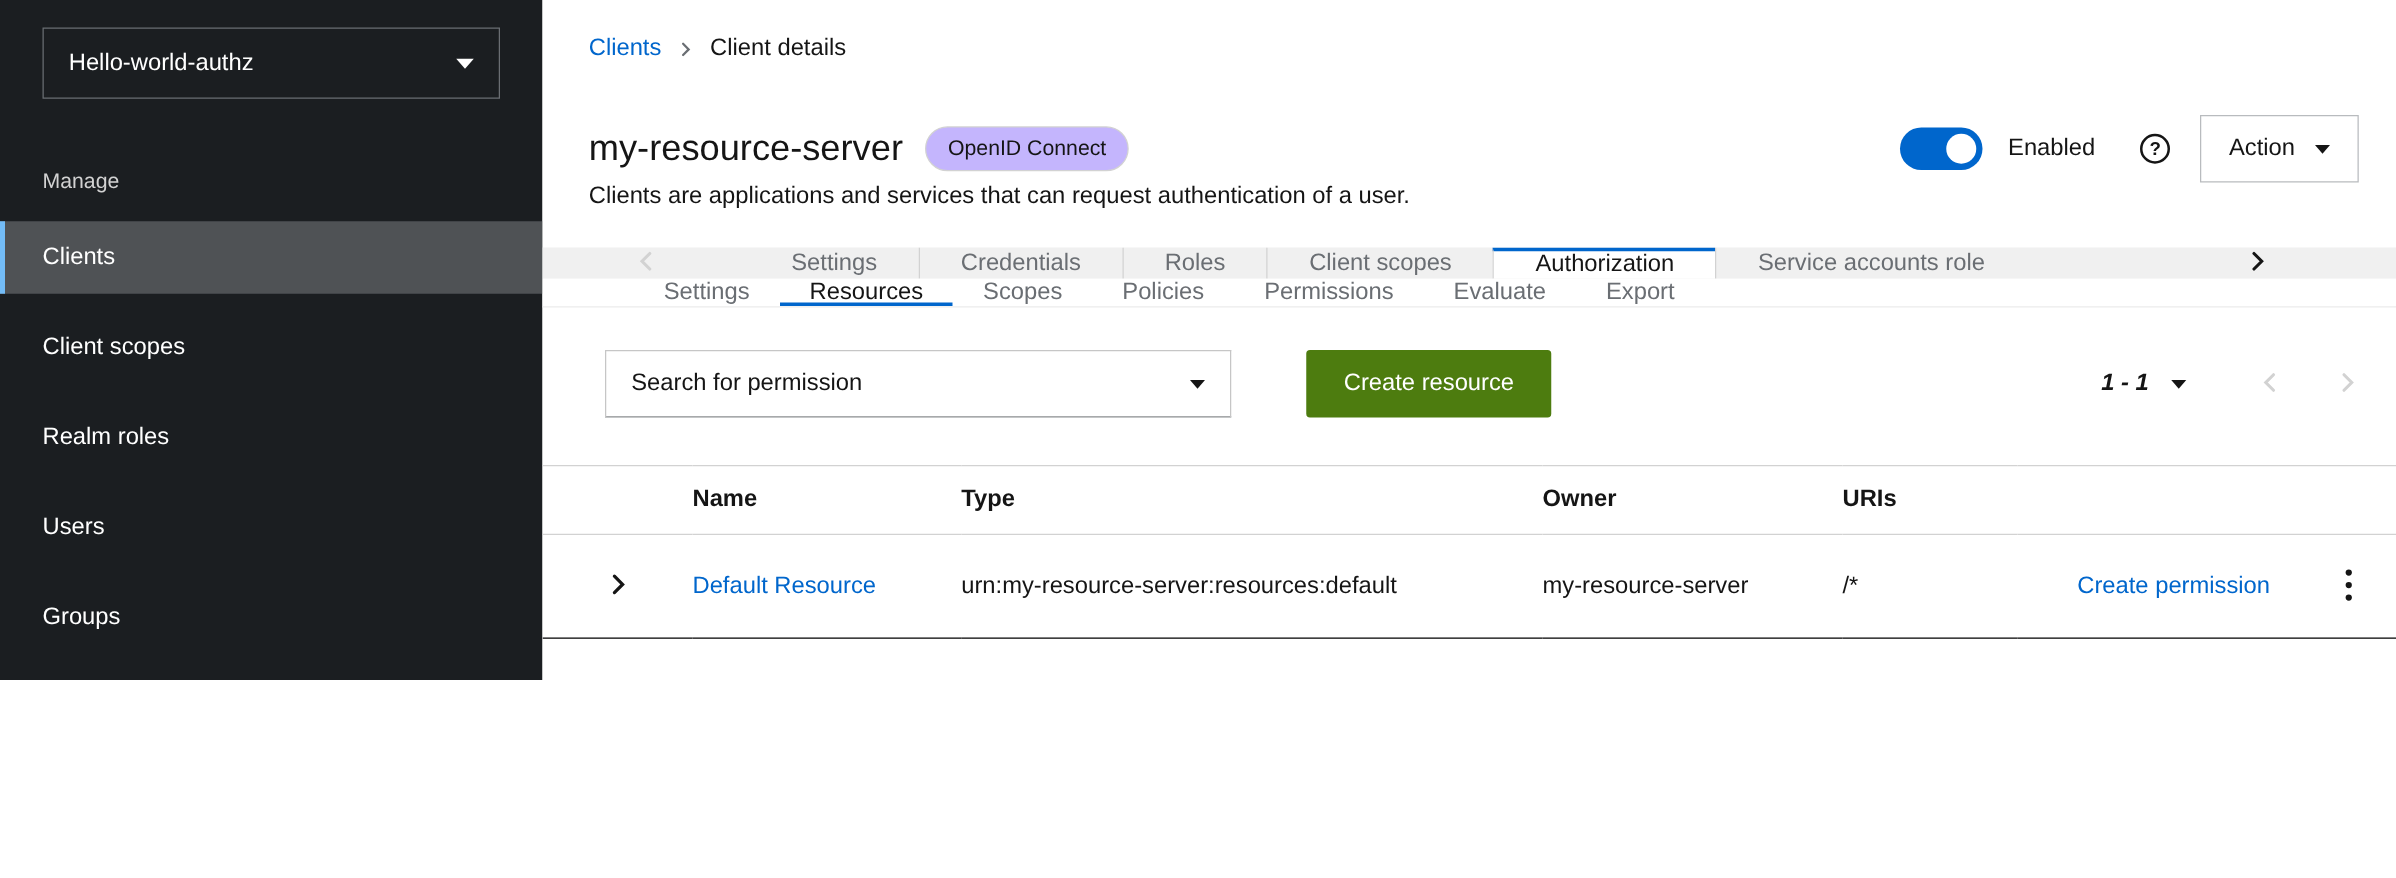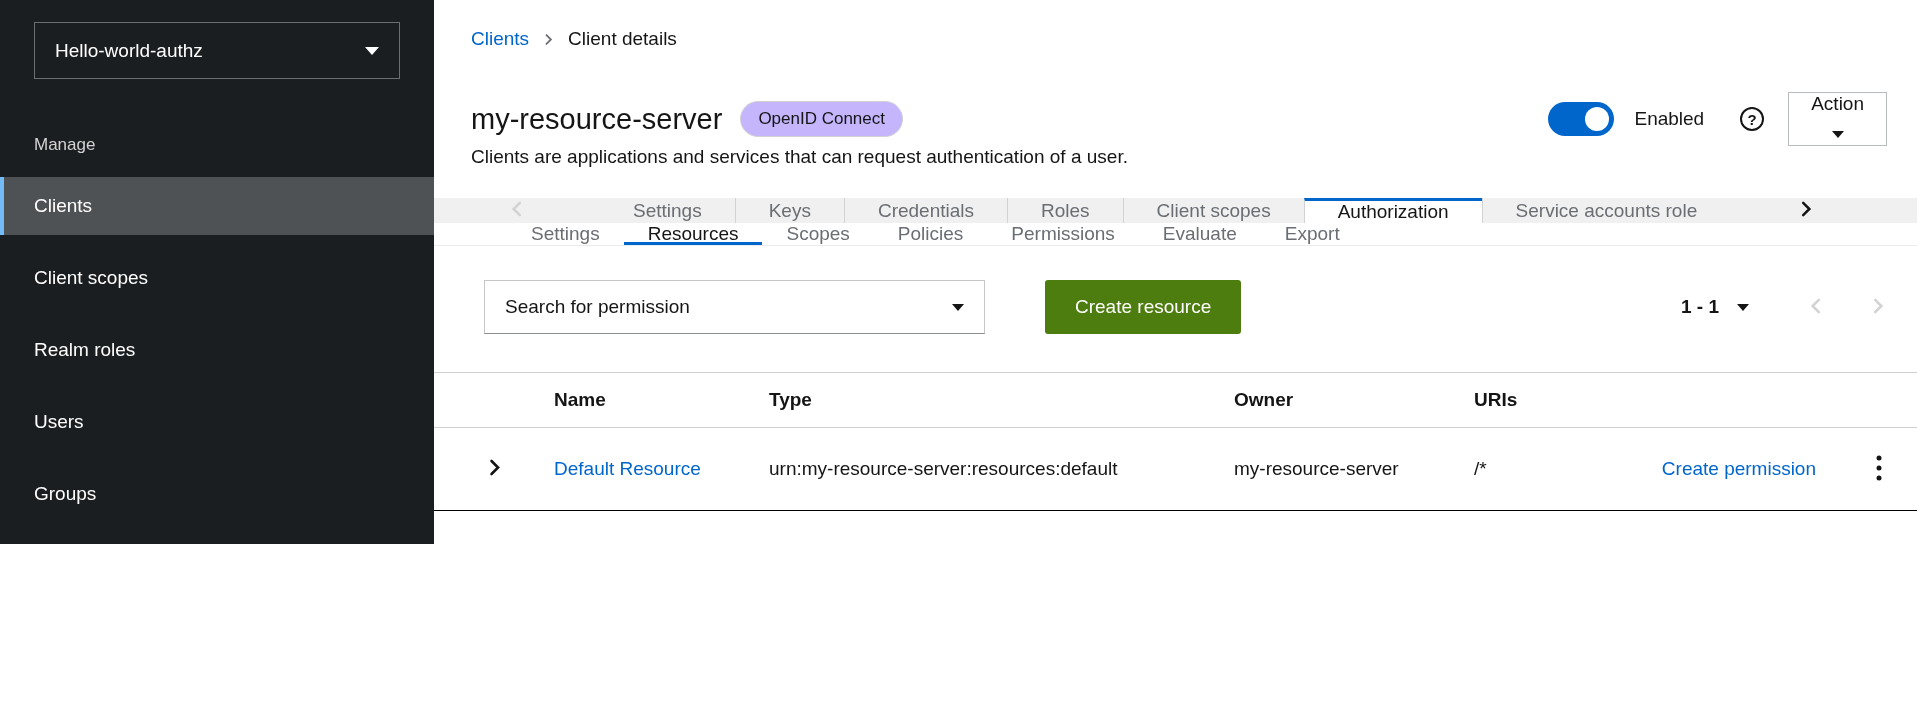--- a/index.html
+++ b/index.html
@@ -32,21 +32,21 @@
   .protocol-badge { margin-left:18px; border:1px solid #d2d2d2; background:#c4b5fd; border-radius:20px;
     padding:7px 17px; font-size:17px; color:#151515; white-space:nowrap; }
 
   .header-controls { margin-left:auto; display:flex; align-items:center; }
   .switch { position:relative; width:66px; height:34px; background:#0066cc; border-radius:17px; border:0; cursor:pointer; }
   .switch .knob { position:absolute; right:5px; top:5px; width:24px; height:24px; background:#fff; border-radius:50%; }
   .enabled-label { margin-left:20px; font-size:19px; }
   .help-icon { margin-left:36px; width:24px; height:24px; border:2px solid #151515; border-radius:50%;
     display:flex; align-items:center; justify-content:center; font-size:15px; font-weight:bold; cursor:pointer; background:#fff; }
   .action-btn { margin-left:24px; height:54px; padding:0 22px; background:#fff; border:1px solid #b8bbbe;
-    display:flex; align-items:center; gap:16px; font-size:19px; font-family:inherit; color:#151515; cursor:pointer;flex-direction:column; }
+    display:flex; align-items:center; gap:16px; font-size:19px; font-family:inherit; color:#151515; cursor:pointer; }
   .caret-down-dark { width:0; height:0; border-left:6px solid transparent; border-right:6px solid transparent; border-top:7px solid #151515; }
 
   .description { padding-bottom:30px; font-size:19px; color:#151515; }
 
   
   .primary-tabs { display:flex; background:#f0f0f0; height:56px; align-items:stretch; }
   .tab-scroll { border:0; background:transparent; display:flex; align-items:center; cursor:pointer; }
   .tab-scroll.left { width:166px; justify-content:center; color:#d2d2d2; }
   .tab-scroll.right { flex:1; justify-content:flex-start; padding-left:46px; color:#151515; }
   .ptabs-viewport { display:flex; width:1151px; overflow:hidden; flex-shrink:0; }
@@ -63,21 +63,21 @@
 
   
   .toolbar { display:flex; align-items:center; margin-top:34px; padding:0 30px 0 50px;gap:36px; }
   .select-toggle { width:501px; height:54px; background:#fff; border:1px solid #c6c6c6; border-bottom-color:#8a8d90;
     display:flex; align-items:center; justify-content:space-between; padding:0 20px;
     font-size:19px; font-family:inherit; color:#151515; cursor:pointer; }
   .btn-primary { margin-left:24px; height:54px; padding:0 30px; background:#4d7c0f; color:#fff;
     border:0; border-radius:3px; font-size:19px; font-family:inherit; cursor:pointer; }
 
   .pagination { margin-left:auto; display:flex; align-items:center; }
-  .pag-range { font-size:19px; font-weight:700; }
+  .pag-range { font-size:19px; font-weight:700;font-style:italic; }
   .pag-caret { background:none; border:0; margin-left:14px; padding:4px; cursor:pointer; display:flex; align-items:center; }
   .pag-nav { background:none; border:0; display:flex; align-items:center; color:#d2d2d2; cursor:default; padding:0; }
   .pag-nav.prev { margin-left:54px; }
   .pag-nav.next { margin-left:44px; }
 
   
   .resources-table { width:100%; border-collapse:collapse; margin-top:38px; }
   .resources-table th { border-top:1px solid #d2d2d2; border-bottom:1px solid #d2d2d2; height:55px;
     font-size:19px; font-weight:700; color:#151515; text-align:left; padding:0; }
   .resources-table td { border-bottom:1px solid #000000; height:83px; font-size:19px; color:#151515; padding:0; vertical-align:middle;margin-left:30px; }
@@ -146,21 +146,20 @@
     <div class="primary-tabs">
       <button class="tab-scroll left">
         <span>
           <svg viewBox="0 0 16 16" width="18" height="18" fill="none" stroke="currentColor" stroke-width="2.2" stroke-linecap="round">
               <path d="M10.5 2.5 L5 8 L10.5 13.5"></path>
             </svg>
         </span>
       </button>
       <div class="ptabs-viewport">
         <button class="ptab">Settings</button>
-        <button class="ptab">Keys</button>
         <button class="ptab">Credentials</button>
         <button class="ptab">Roles</button>
         <button class="ptab">Client scopes</button>
         <button class="ptab active">Authorization</button>
         <button class="ptab">Service accounts role</button>
       </div>
       <button class="tab-scroll right">
         <span>
           <svg viewBox="0 0 16 16" width="18" height="18" fill="none" stroke="currentColor" stroke-width="2.2" stroke-linecap="round">
               <path d="M5.5 2.5 L11 8 L5.5 13.5"></path>

